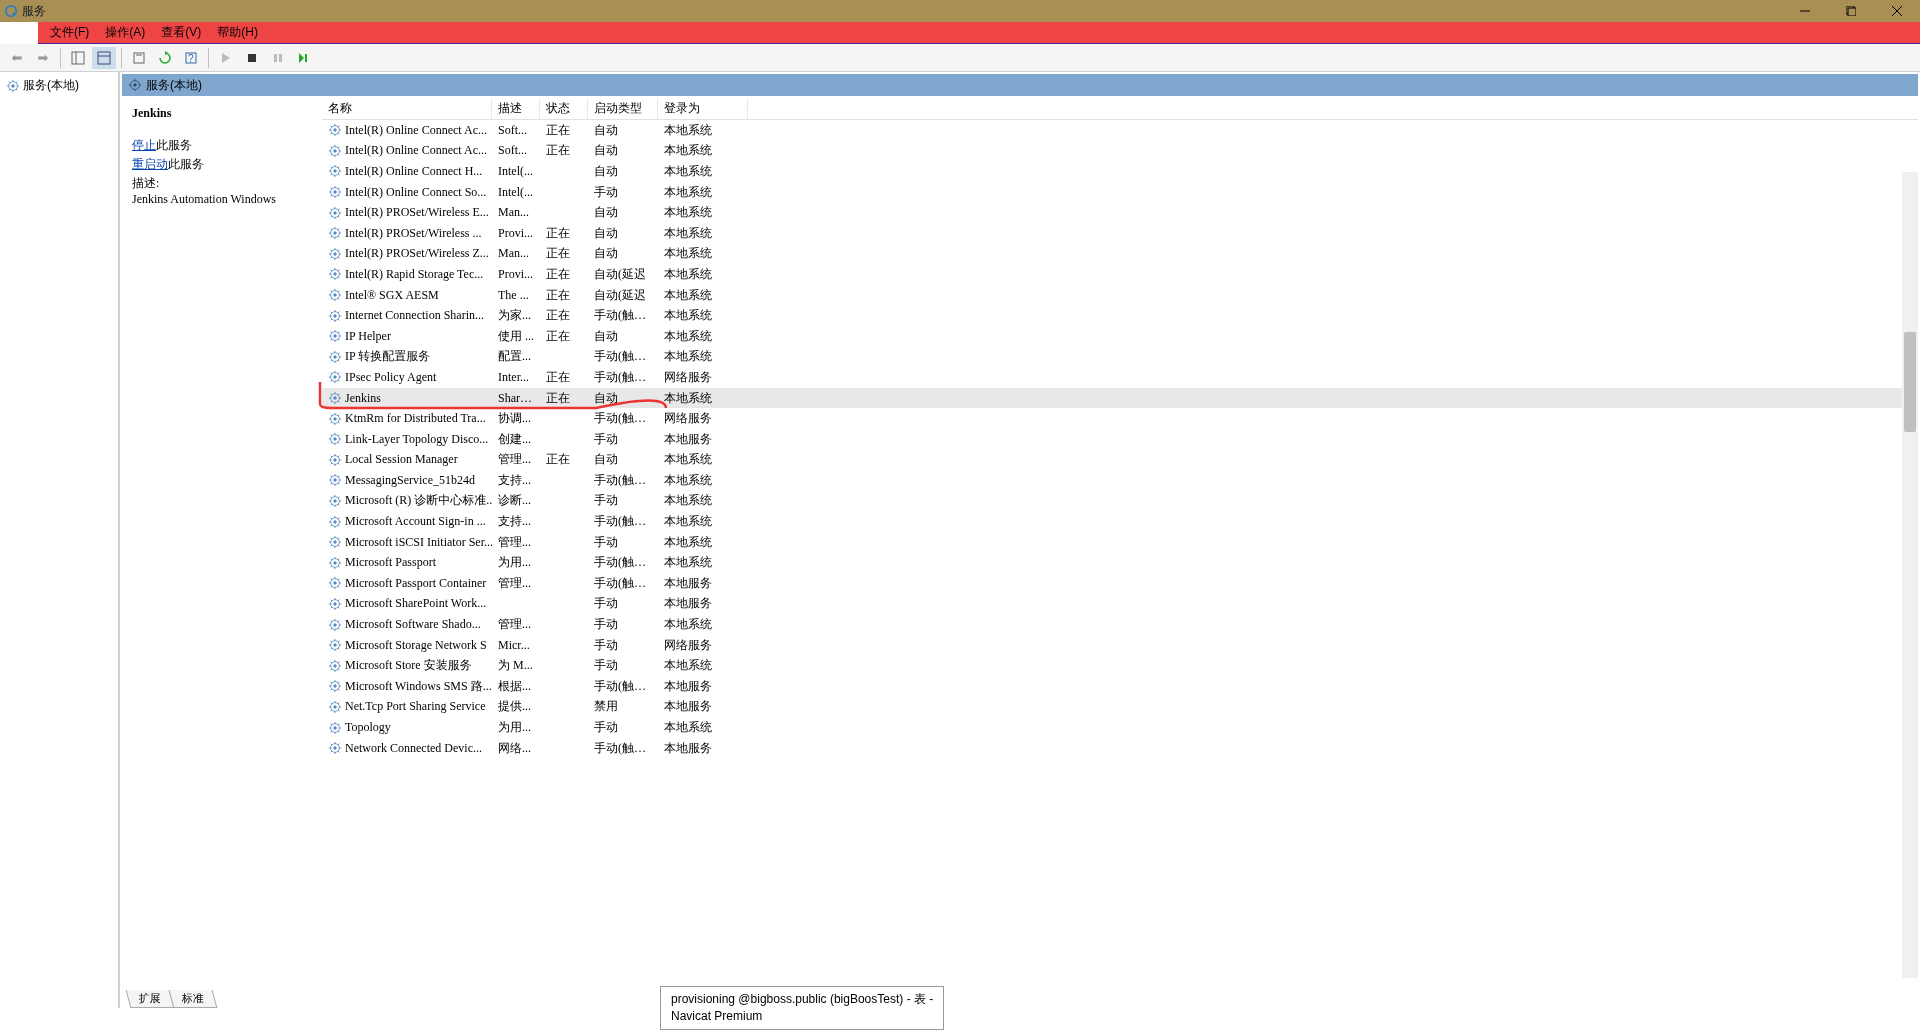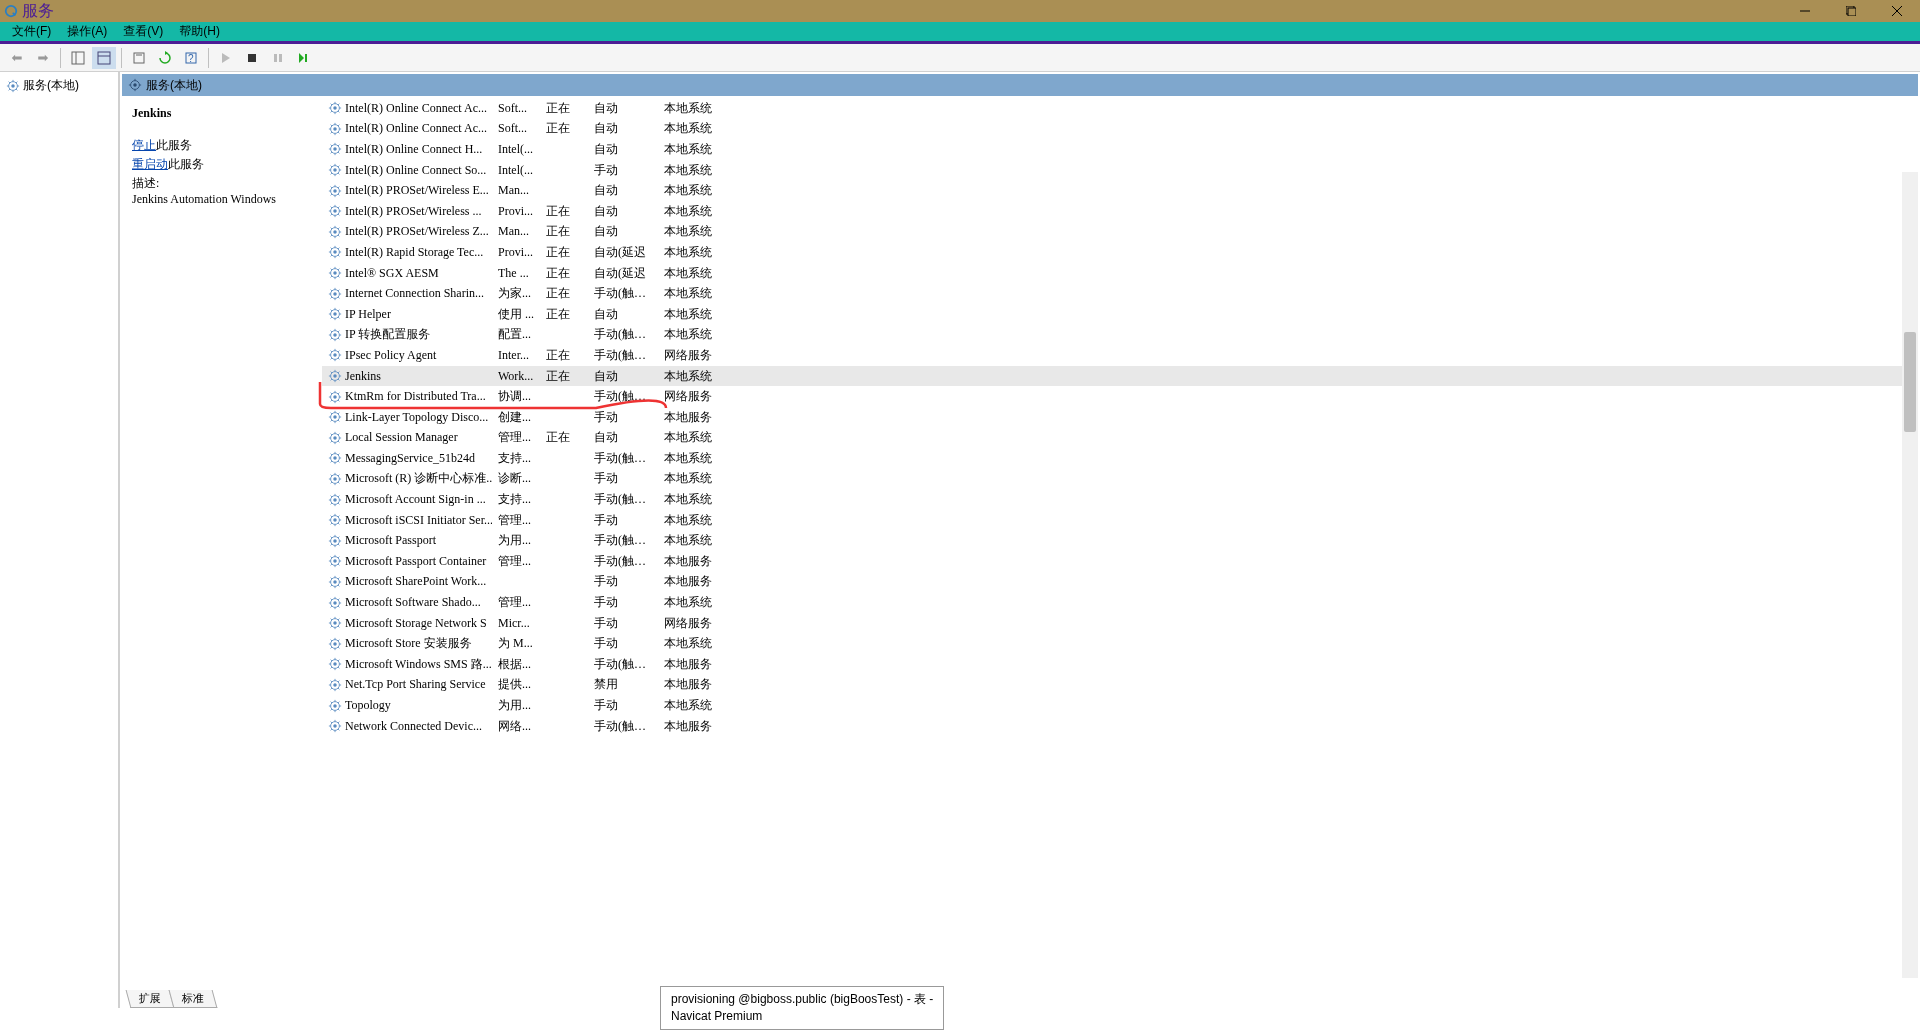--- a/index.html
+++ b/index.html
@@ -24,45 +24,46 @@
   position: relative;
 }
 .titlebar .app-icon {
   width: 14px;
   height: 14px;
   margin-right: 4px;
   display: inline-flex;
   align-items: center;
   justify-content: center;
 }
-.titlebar .title { font-size: 16px; color: #4c1d95; }
+.titlebar .title { font-size: 12px; color: #0f172a; }
 .titlebar .win-controls {
   position: absolute;
   right: 0;
   top: 0;
   display: flex;
   height: 22px;
 }
 .titlebar .win-btn {
   width: 46px;
   height: 22px;
   display: flex;
   align-items: center;
   justify-content: center;
   font-size: 12px;
 }
 
 
 .menubar {
   height: 22px;
-  background: #14b8a6;
-  border-bottom: 3px solid #4c1d95;
+  background: #ef4444;
+  border-bottom: 1px solid #4c1d95;
   display: flex;
   align-items: center;
   padding: 0 4px;
+  margin-left: 38px;
 }
 .menubar .menu-item {
   padding: 2px 8px;
   font-size: 12px;
 }
 
 
 .toolbar {
   height: 28px;
   background: #f5f5f5;
@@ -396,20 +397,27 @@
           <a class="action-link">停止</a><span>此服务</span>
         </div>
         <div class="action-line">
           <a class="action-link">重启动</a><span>此服务</span>
         </div>
         <div class="desc-label">描述:</div>
         <div>Jenkins Automation Windows</div>
       </div>
 
       <div class="list-pane">
+        <div class="list-header">
+          <div class="col col-name">名称</div>
+          <div class="col col-desc">描述</div>
+          <div class="col col-status">状态</div>
+          <div class="col col-startup">启动类型</div>
+          <div class="col col-logon">登录为</div>
+        </div>
         <div class="list-body" id="list-body">
             <div class="list-row">
               <div class="col col-name">
                 <span class="gear-icon">
                   <svg viewBox="0 0 16 16">
                     <circle cx="8" cy="8" r="5" fill="none" stroke="#5a8bc0" stroke-width="1"></circle>
                     <circle cx="8" cy="8" r="2" fill="#5a8bc0"></circle>
                     <path d="M8 1 L8 3 M8 13 L8 15 M1 8 L3 8 M13 8 L15 8 M3 3 L4.5 4.5 M11.5 11.5 L13 13 M13 3 L11.5 4.5 M4.5 11.5 L3 13" stroke="#5a8bc0"></path>
                   </svg>
                 </span>
@@ -616,21 +624,21 @@
               <div class="col col-name">
                 <span class="gear-icon">
                   <svg viewBox="0 0 16 16">
                     <circle cx="8" cy="8" r="5" fill="none" stroke="#5a8bc0" stroke-width="1"></circle>
                     <circle cx="8" cy="8" r="2" fill="#5a8bc0"></circle>
                     <path d="M8 1 L8 3 M8 13 L8 15 M1 8 L3 8 M13 8 L15 8 M3 3 L4.5 4.5 M11.5 11.5 L13 13 M13 3 L11.5 4.5 M4.5 11.5 L3 13" stroke="#5a8bc0"></path>
                   </svg>
                 </span>
                 <span>Jenkins</span>
               </div>
-              <div class="col col-desc">Work...</div>
+              <div class="col col-desc">Sharin...</div>
               <div class="col col-status">正在</div>
               <div class="col col-startup">自动</div>
               <div class="col col-logon">本地系统</div>
             </div>
             <div class="list-row">
               <div class="col col-name">
                 <span class="gear-icon">
                   <svg viewBox="0 0 16 16">
                     <circle cx="8" cy="8" r="5" fill="none" stroke="#5a8bc0" stroke-width="1"></circle>
                     <circle cx="8" cy="8" r="2" fill="#5a8bc0"></circle>

